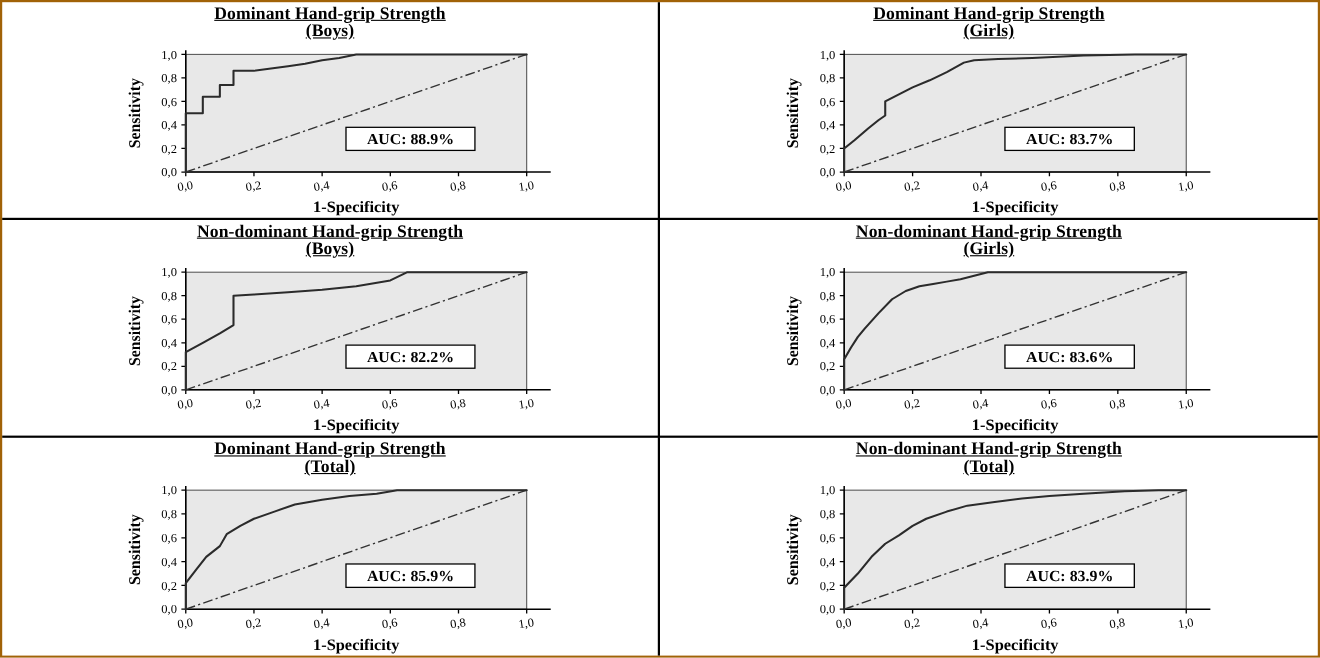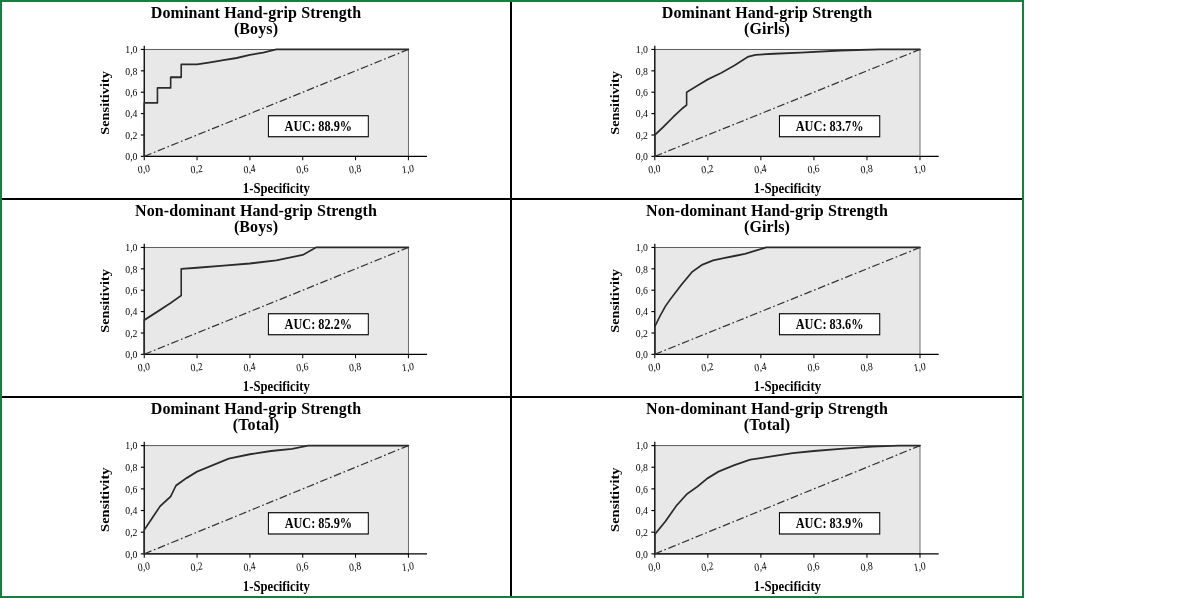--- a/index.html
+++ b/index.html
@@ -8,28 +8,29 @@
     background: #ffffff;
   }
   body {
     width: 1200px;
     height: 598px;
     font-family: "Liberation Serif", serif;
     color: #000;
     overflow: hidden;
   }
   #figure {
-    width: 1024px;
+    width: 1200px;
     height: 598px;
     box-sizing: border-box;
-    border: 2px solid #15803d;
+    border: 2px solid #a16207;
     display: grid;
     grid-template-columns: 1fr 1fr;
     grid-template-rows: 1fr 1fr 1fr;
     background: #fff;
+    text-decoration: underline;
   }
   .panel {
     box-sizing: border-box;
     border-right: 2px solid #000;
     border-bottom: 2px solid #000;
     position: relative;
     overflow: hidden;
     display: flex;
     flex-direction: column;
     align-items: center;

